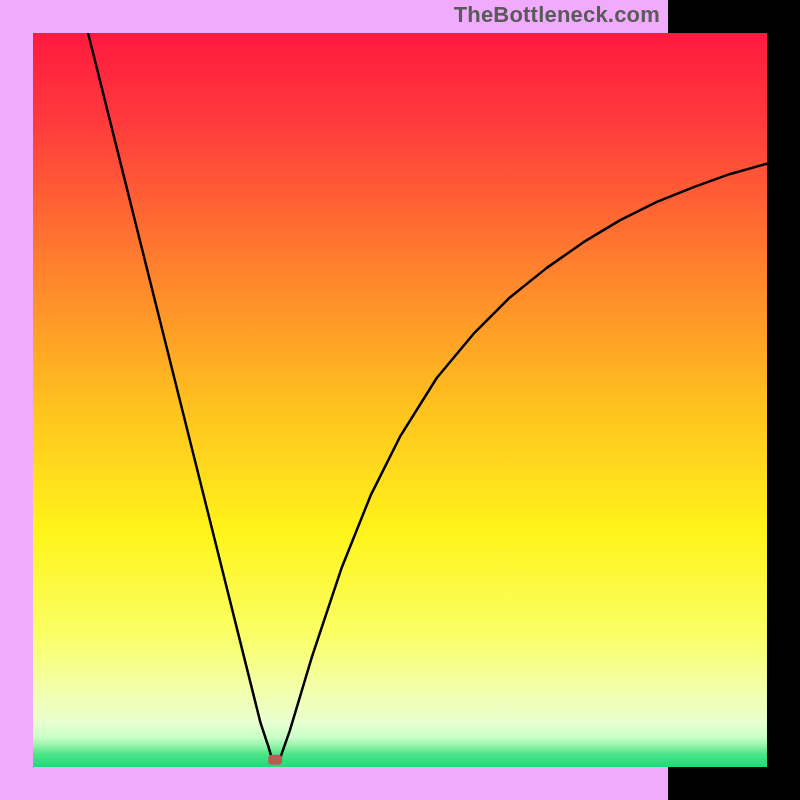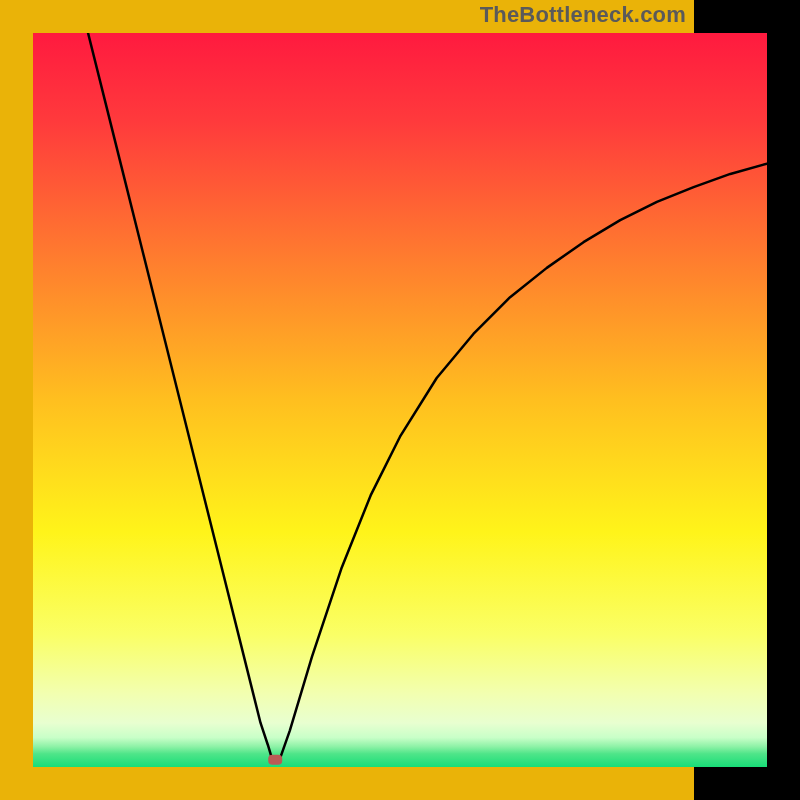--- a/index.html
+++ b/index.html
@@ -8,22 +8,21 @@
     width: 800px;
     height: 800px;
     background: #000000;
     overflow: hidden;
     font-family: Arial, Helvetica, sans-serif;
   }
   .stage {
     position: relative;
     width: 668px;
     height: 800px;
-    background: #eab308;
-    padding-left: 26px;
+    background: #f0abfc;
   }
   .watermark {
     position: absolute;
     top: 2px;
     right: 8px;
     color: #5a5a5a;
     font-size: 22px;
     font-weight: 600;
     letter-spacing: 0.2px;
     user-select: none;

